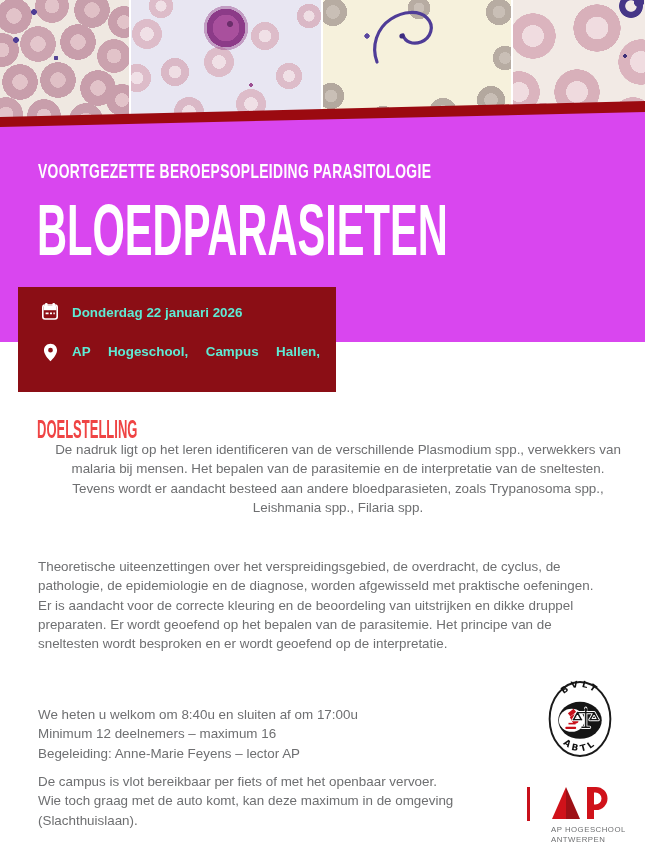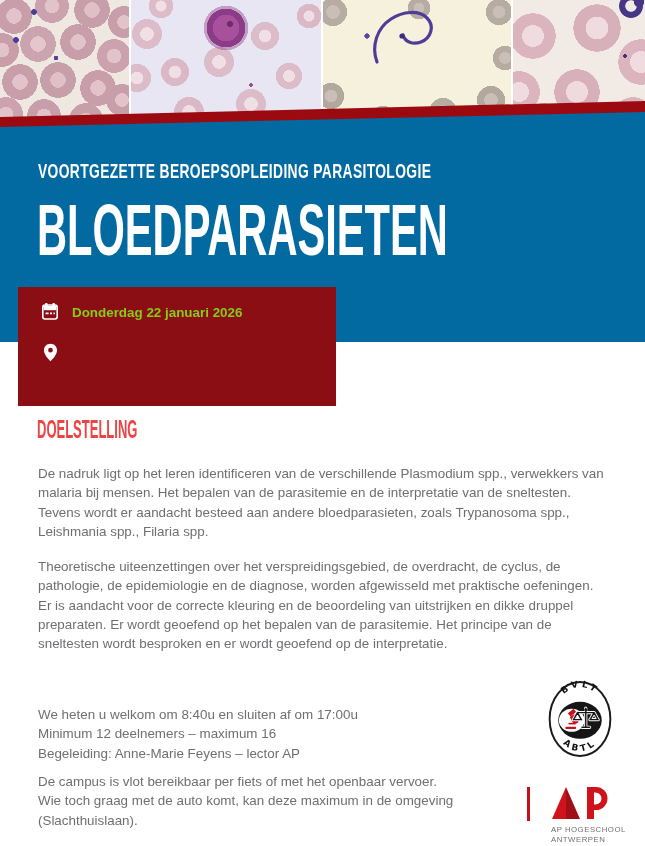--- a/index.html
+++ b/index.html
@@ -60,37 +60,37 @@
     radial-gradient(circle 25px at 84px 28px,#F0DCE0 0 45%,#D8B0BA 46% 94%,transparent 95%),
     radial-gradient(circle 24px at 128px 62px,#F0DCE0 0 45%,#DBB4BE 46% 94%,transparent 95%),
     radial-gradient(circle 22px at 6px 92px,#F0DCE0 0 45%,#DBB4BE 46% 94%,transparent 95%),
     radial-gradient(circle 24px at 64px 92px,#EFDADE 0 45%,#D8B0BA 46% 94%,transparent 95%),
     radial-gradient(circle 22px at 120px 118px,#F0DCE0 0 45%,#DBB4BE 46% 94%,transparent 95%),
     radial-gradient(circle 22px at 30px 124px,#F0DCE0 0 45%,#DBB4BE 46% 94%,transparent 95%);}
   .trypanosome{position:absolute;left:46px;top:6px;}
   
   .stripe-dark{position:absolute;top:0;left:0;width:645px;height:160px;background:#9B0A10;
     clip-path:polygon(0 117px,645px 101px,645px 115px,0 130px);}
-  .band{position:absolute;top:0;left:0;width:645px;height:342px;background:#0369a1;
+  .band{position:absolute;top:0;left:0;width:645px;height:342px;background:#d946ef;
     clip-path:polygon(0 127px,645px 112px,645px 342px,0 342px);}
   .kicker{position:absolute;left:38px;top:161px;color:#fff;font-weight:bold;font-size:19.5px;line-height:20px;white-space:nowrap;}
   .kicker .cond{display:inline-block;transform:scaleX(.71);transform-origin:0 50%;letter-spacing:.5px;}
   .big-title{position:absolute;left:37px;top:193px;color:#fff;font-weight:bold;font-size:73px;line-height:73px;white-space:nowrap;}
   .big-title .cond{display:inline-block;transform:scaleX(.57);transform-origin:0 50%;}
   
-  .info-box{position:absolute;left:18px;top:287px;width:318px;height:119px;background:#8B0E15;color:#84cc16;z-index:6;}
+  .info-box{position:absolute;left:18px;top:287px;width:318px;height:105px;background:#8B0E15;color:#5eead4;z-index:6;}
   .ib-icon{position:absolute;}
   .ib-date{position:absolute;left:54px;top:17px;font-size:13.4px;font-weight:bold;line-height:18px;white-space:nowrap;}
   .ib-loc{position:absolute;left:54px;top:56px;width:248px;font-size:13.4px;font-weight:bold;line-height:18px;}
   .ib-loc .just{text-align:justify;text-align-last:justify;}
   
   .sec-h{position:absolute;left:37px;margin:0;color:#ef4444;font-size:26px;line-height:26px;font-weight:bold;white-space:nowrap;}
   .sec-h .cond{display:inline-block;transform:scaleX(.5);transform-origin:0 50%;}
   .body-p{position:absolute;left:38px;width:600px;margin:0;color:#6E6F71;font-size:13.4px;line-height:19.3px;white-space:pre-line;}
-  .h-doel{top:415.5px;} .p-doel{top:464px;}
+  .h-doel{top:415.5px;} .p-doel{top:440px;text-align:center;}
   .h-prog{top:536.5px;} .p-prog{top:537px;margin-top:20px;}
   .h-prak{top:669.5px;} .p-prak-a{top:705px;} .p-prak-b{top:772px;}
   
   .bvlt{position:absolute;left:548px;top:680px;}
   .ap{position:absolute;left:527px;top:783px;}
 </style>
 </head>
 <body>
 
 <div class="page">
@@ -123,20 +123,21 @@
       <rect x="10.4" y="0" width="2.6" height="4" rx="1" fill="#fff"></rect>
       <rect x="0.8" y="2" width="14.4" height="14" rx="2.2" fill="none" stroke="#fff" stroke-width="1.6"></rect>
       <rect x="1.6" y="2.8" width="12.8" height="4.4" fill="#fff"></rect>
       <path d="M3.6 10.4 h3 M8 10.4 h2 M11.4 10.4 h1.4" stroke="#fff" stroke-width="1.8"></path>
     </svg>
     <div class="ib-date">Donderdag 22 januari 2026</div>
     <svg class="ib-icon" style="left:25px;top:56px" width="15" height="19" viewBox="0 0 24 30">
       <path d="M12 1 C6 1 1.5 5.6 1.5 11.4 C1.5 19.5 12 29 12 29 C12 29 22.5 19.5 22.5 11.4 C22.5 5.6 18 1 12 1 Z M12 15 A3.8 3.8 0 1 1 12 7.4 A3.8 3.8 0 0 1 12 15 Z" fill="#fff" fill-rule="evenodd"></path>
     </svg>
     <div class="ib-loc">
+      <div class="just">AP Hogeschool, Campus Hallen,</div>
     </div>
   </div>
 
   <h2 class="sec-h h-doel">
     <span class="cond">DOELSTELLING</span></h2>
   <p class="body-p p-doel">De nadruk ligt op het leren identificeren van de verschillende Plasmodium spp., verwekkers van
 malaria bij mensen. Het bepalen van de parasitemie en de interpretatie van de sneltesten.
 Tevens wordt er aandacht besteed aan andere bloedparasieten, zoals Trypanosoma spp.,
 Leishmania spp., Filaria spp.</p>
 

